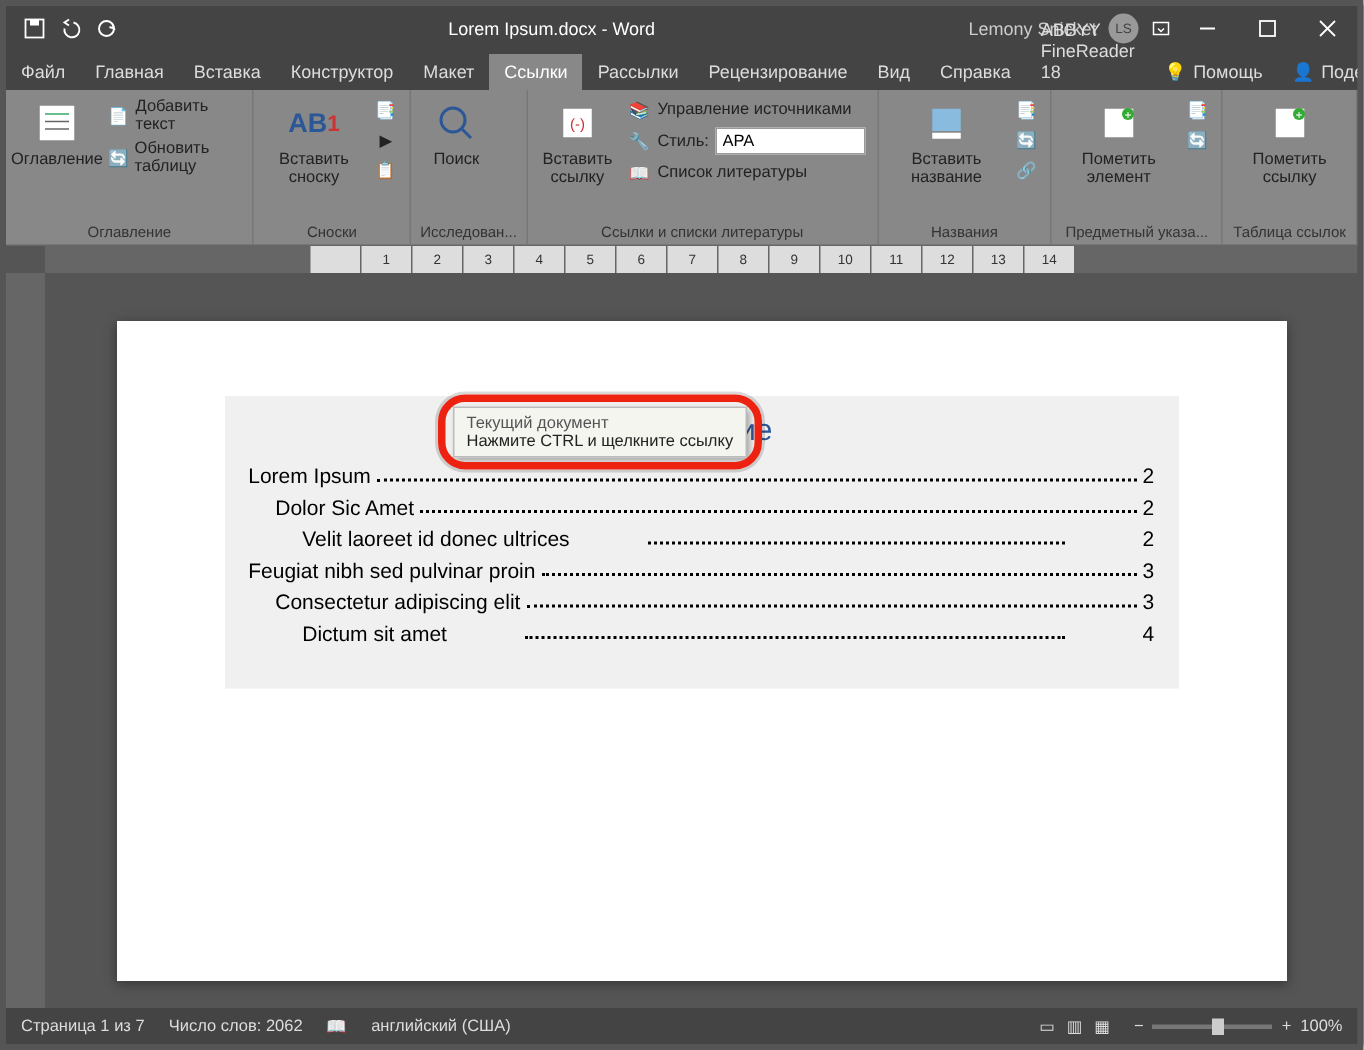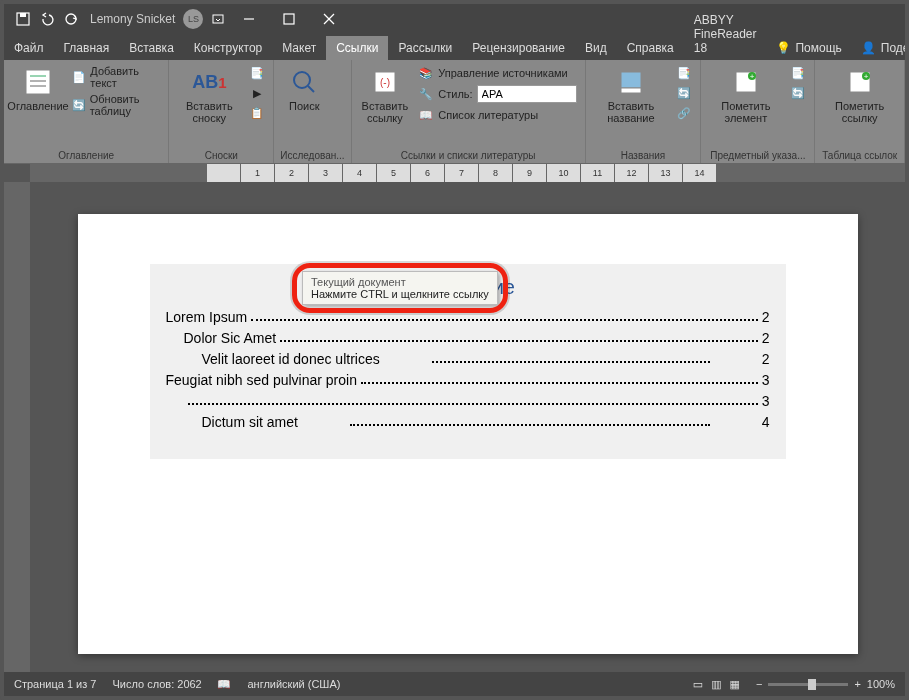--- a/index.html
+++ b/index.html
@@ -72,20 +72,21 @@
           <path d="M6 1 L3 3 L6 5" fill="none" stroke="#fff" stroke-width="1.3"></path>
         </svg>
       </span>
     <span class="qat-icon">
         <svg width="14" height="14" viewBox="0 0 14 14">
           <circle cx="7" cy="7" r="5" fill="none" stroke="#fff" stroke-width="1.3"></circle>
           <path d="M11 4 L12 7 L9 6" fill="none" stroke="#fff" stroke-width="1.3"></path>
         </svg>
       </span>
   </div>
+  <div class="title-center">Lorem Ipsum.docx  -  Word</div>
   <div class="user-area">
     <span>Lemony Snicket</span>
     <span class="avatar">LS</span>
     <span class="qat-icon">
         <svg width="14" height="14" viewBox="0 0 14 14">
           <rect x="2" y="3" width="10" height="8" fill="none" stroke="#fff"></rect>
           <path d="M5 7 L7 9 L9 7" fill="none" stroke="#fff"></path>
         </svg>
       </span>
   </div>
@@ -337,20 +338,21 @@
               <span class="toc-text">Velit laoreet id donec ultrices</span>
               <span class="toc-dots"></span>
               <span class="toc-page">2</span>
             </div>
             <div class="toc-line indent0">
               <span class="toc-text">Feugiat nibh sed pulvinar proin</span>
               <span class="toc-dots"></span>
               <span class="toc-page">3</span>
             </div>
             <div class="toc-line indent1">
+              <span class="toc-text">Consectetur adipiscing elit</span>
               <span class="toc-dots"></span>
               <span class="toc-page">3</span>
             </div>
             <div class="toc-line indent2">
               <span class="toc-text">Dictum sit amet</span>
               <span class="toc-dots"></span>
               <span class="toc-page">4</span>
             </div>
           </div>
       </div>

